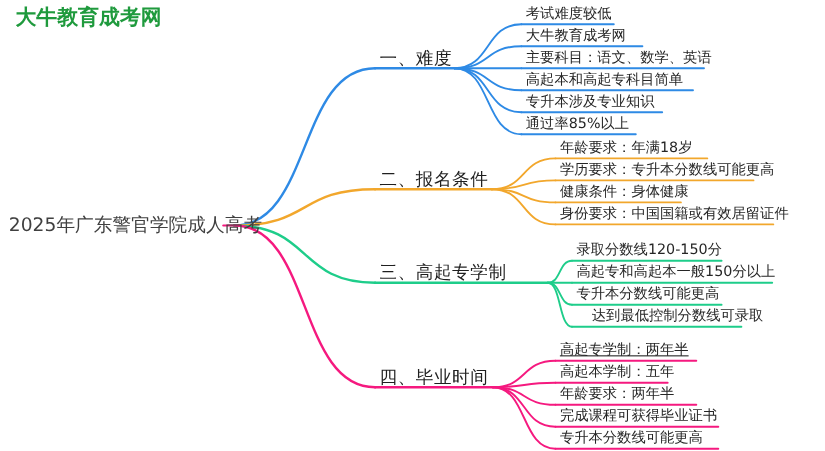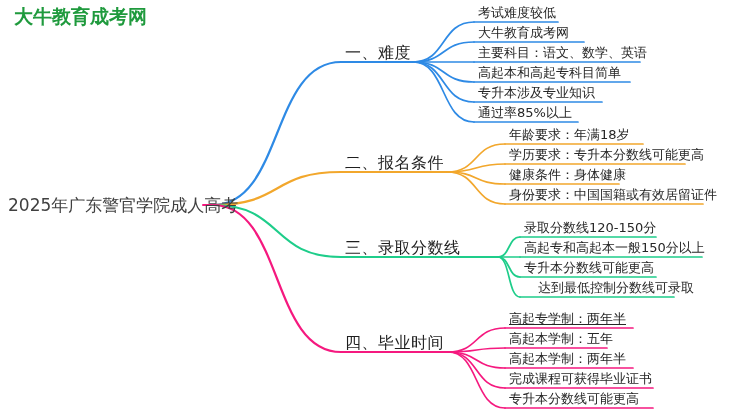--- a/index.html
+++ b/index.html
@@ -140,26 +140,26 @@
       <div class="node leaf-node" style="left: 478px; top: 33px;">大牛教育成考网</div>
       <div class="node leaf-node" style="left: 478px; top: 53px;">主要科目：语文、数学、英语</div>
       <div class="node leaf-node" style="left: 478px; top: 73px;">高起本和高起专科目简单</div>
       <div class="node leaf-node" style="left: 478px; top: 93px;">专升本涉及专业知识</div>
       <div class="node leaf-node" style="left: 478px; top: 113px;">通过率85%以上</div>
       <div class="node branch-node" style="left: 345px; top: 163px;">二、报名条件</div>
       <div class="node leaf-node" style="left: 509px; top: 135px;">年龄要求：年满18岁</div>
       <div class="node leaf-node" style="left: 509px; top: 155px;">学历要求：专升本分数线可能更高</div>
       <div class="node leaf-node" style="left: 509px; top: 175px;">健康条件：身体健康</div>
       <div class="node leaf-node" style="left: 509px; top: 195px;">身份要求：中国国籍或有效居留证件</div>
-      <div class="node branch-node" style="left: 345px; top: 248px;">三、录取分数线</div>
+      <div class="node branch-node" style="left: 345px; top: 248px;">三、高起专学制</div>
       <div class="node leaf-node" style="left: 524px; top: 228px;">录取分数线120-150分</div>
       <div class="node leaf-node" style="left: 524px; top: 248px;">高起专和高起本一般150分以上</div>
       <div class="node leaf-node" style="left: 524px; top: 268px;">专升本分数线可能更高</div>
       <div class="node leaf-node" style="left: 538px; top: 288px;">达到最低控制分数线可录取</div>
       <div class="node branch-node" style="left: 345px; top: 343px;">四、毕业时间</div>
       <div class="node leaf-node" style="left: 509px; top: 319px; text-decoration: underline;">高起专学制：两年半</div>
       <div class="node leaf-node" style="left: 509px; top: 339px;">高起本学制：五年</div>
-      <div class="node leaf-node" style="left: 509px; top: 359px;">高起本学制：两年半</div>
+      <div class="node leaf-node" style="left: 509px; top: 359px;">年龄要求：两年半</div>
       <div class="node leaf-node" style="left: 509px; top: 379px;">完成课程可获得毕业证书</div>
       <div class="node leaf-node" style="left: 509px; top: 399px;">专升本分数线可能更高</div>
     </div>
 
 </div>
 
 </body></html>

